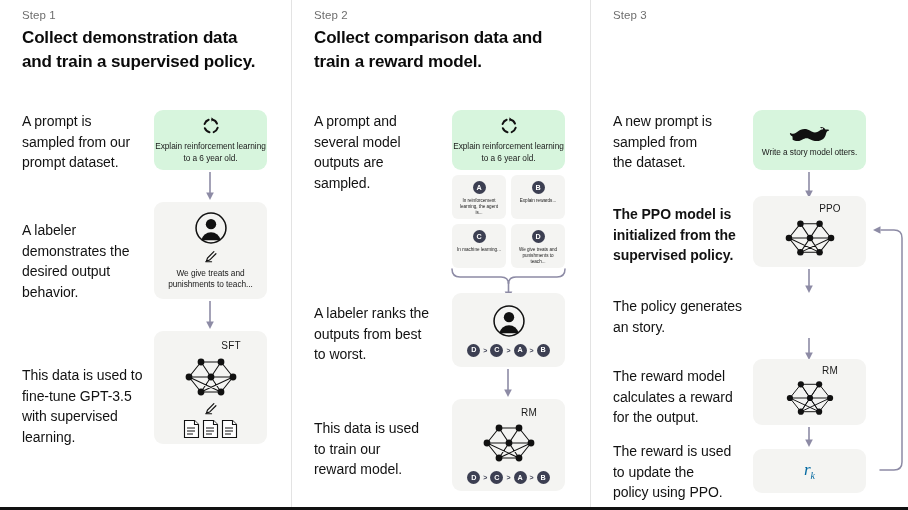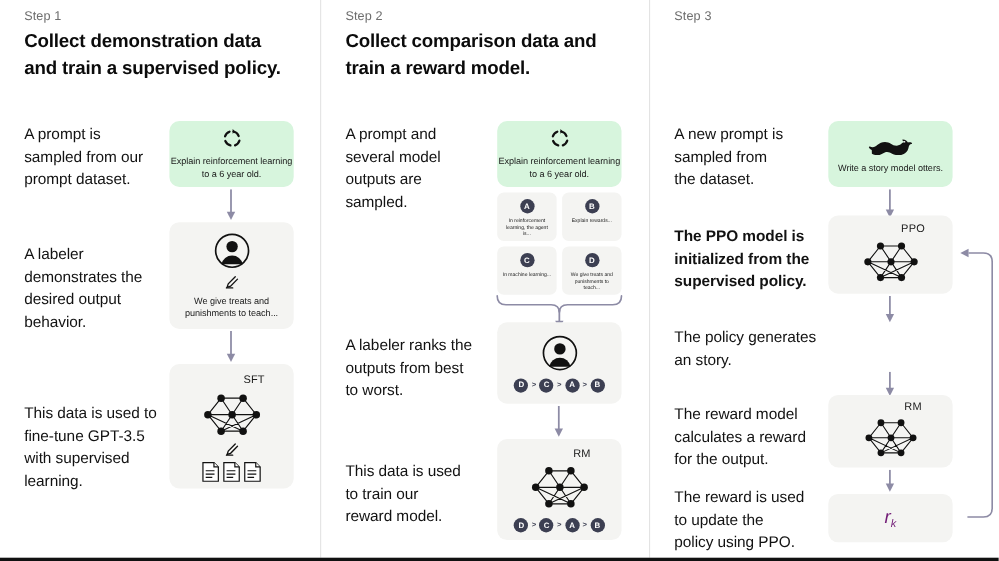--- a/index.html
+++ b/index.html
@@ -65,21 +65,21 @@
   .badge{
     width:13px;height:13px;border-radius:50%;background:#3c3f52;color:#fff;
     font-size:7.2px;font-weight:bold;display:flex;align-items:center;justify-content:center;
     line-height:1;
   }
 
   .rank-row{display:flex;align-items:center;gap:3px;}
   .gt{font-size:7px;color:#3c3f52;font-weight:bold;}
 
   .arrow{position:absolute;}
-  .rk{font-size:17px;font-style:italic;font-family:Liberation Sans, sans-serif;color:#701a75;}
+  .rk{font-size:17px;font-style:italic;font-family:Liberation Serif, serif;color:#0369a1;}
   .rk sub{font-size:10px;font-style:italic;}
 
   .svg-ico{display:block;}
 </style>
 </head>
 <body>
 
 <div class="page">
 
   <div class="col col-1">

